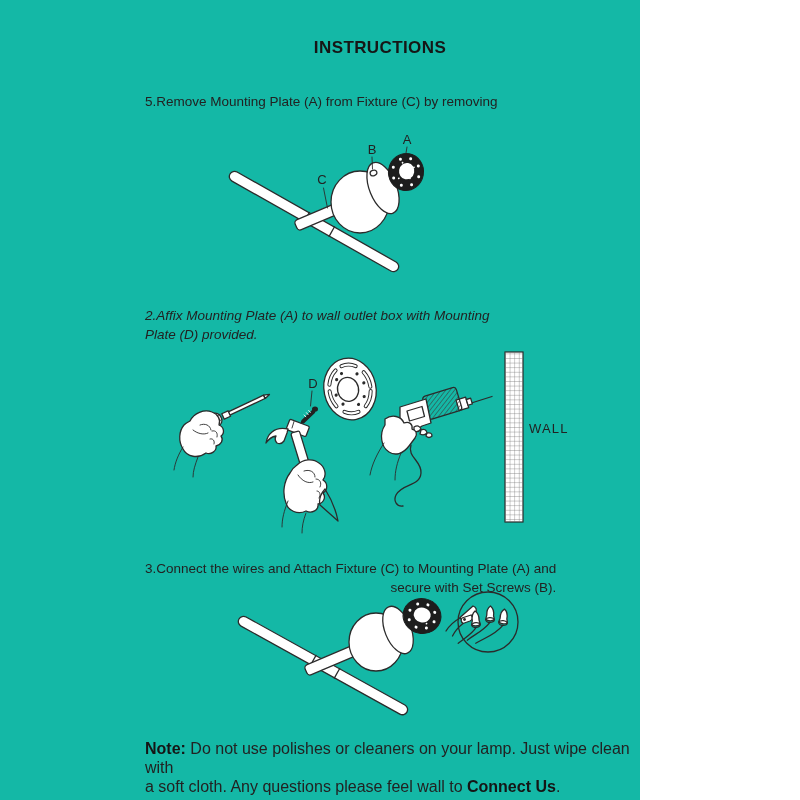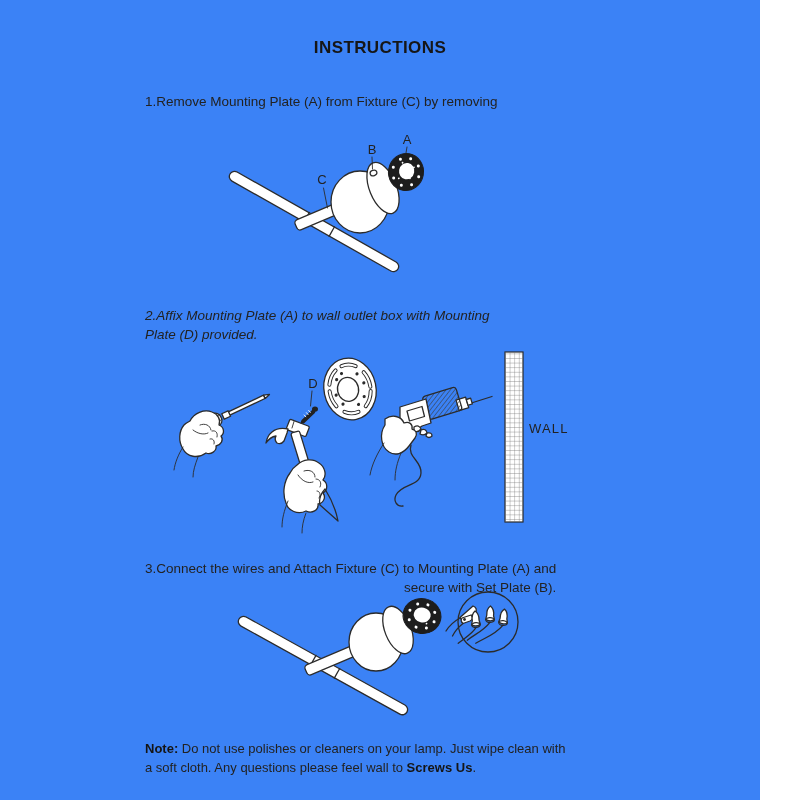--- a/index.html
+++ b/index.html
@@ -1,49 +1,49 @@
 <!DOCTYPE html>
 <html><head>
 <meta charset="utf-8">
 <style>
   html,body{margin:0;padding:0;background:#fff;}
   .canvas{
-    position:relative;width:760px;height:800px;background:#3b82f6;
+    position:relative;width:640px;height:800px;background:#14b8a6;
     font-family:"Liberation Sans","DejaVu Sans",sans-serif;color:#1f1f1f;overflow:hidden;
   }
   .title{
     position:absolute;top:38px;left:0;width:760px;text-align:center;
     font-size:17px;font-weight:bold;letter-spacing:.4px;color:#161616;
   }
   .step{position:absolute;left:145px;font-size:13.5px;line-height:19px;color:#222;}
   .step-1{top:92px;}
   .step-2{top:306px;font-style:italic;}
   .step-3{top:559px;text-align:right;}
-  .note{position:absolute;left:145px;top:739px;font-size:13px;line-height:19px;color:#222;}
+  .note{position:absolute;left:145px;top:739px;font-size:16px;line-height:19px;color:#222;}
   .note b{font-weight:bold;color:#151515;}
   svg{position:absolute;overflow:visible;}
   .svg1{left:210px;top:125px;}
   .svg2{left:160px;top:335px;}
   .svg3{left:230px;top:585px;}
   svg text{font-family:"Liberation Sans","DejaVu Sans",sans-serif;font-size:13px;fill:#222;}
   .ln{stroke:#2b2b2b;stroke-width:1.3;fill:none;stroke-linecap:round;stroke-linejoin:round;}
   .lnf{stroke:#2b2b2b;stroke-width:1.3;fill:#fff;stroke-linecap:round;stroke-linejoin:round;}
   .thin{stroke:#2b2b2b;stroke-width:.9;fill:none;stroke-linecap:round;}
   .dark{fill:#1d1d1d;stroke:#1d1d1d;stroke-width:1;}
   .wdot{fill:#fff;stroke:none;}
 </style>
 </head>
 <body>
 
 <div class="canvas">
 
   <div class="title">INSTRUCTIONS</div>
 
   <div class="step step-1">
-    <div>1.Remove Mounting Plate (A) from Fixture (C) by removing</div>
+    <div>5.Remove Mounting Plate (A) from Fixture (C) by removing</div>
   </div>
 
   <svg class="svg1" width="300" height="150" viewBox="0 0 300 150">
     <g>
       <rect class="lnf" x="0" y="-5.2" width="193" height="10.4" rx="5.2" transform="translate(20,49) rotate(29.5)"></rect>
       <path class="ln" d="M99.3,87.5 L93.9,97.1 M124.5,101.8 L119.1,111.4"></path>
     </g>
     <g>
       <rect class="lnf" x="0" y="-5.5" width="80" height="11" rx="3.5" transform="translate(86,101) rotate(-23)"></rect>
     </g>
@@ -164,21 +164,21 @@
 
     <g>
       <rect x="345" y="17" width="18" height="170" fill="#fff" stroke="#2b2b2b" stroke-width="1.2"></rect>
       <rect x="345" y="17" width="18" height="170" fill="url(#grid)" stroke="none"></rect>
     </g>
     <text x="369" y="98" letter-spacing="1.2">WALL</text>
   </svg>
 
   <div class="step step-3">
     <div>3.Connect the wires and Attach Fixture (C) to Mounting Plate (A) and</div>
-    <div>secure with Set Plate (B).</div>
+    <div>secure with Set Screws (B).</div>
   </div>
 
   <svg class="svg3" width="310" height="145" viewBox="0 0 310 145">
     <g>
       <rect class="lnf" x="0" y="-5.2" width="192" height="10.4" rx="5.2" transform="translate(9,34) rotate(29)"></rect>
       <path class="ln" d="M86,70.4 L80.6,80 M109.7,83.5 L104.3,93.1"></path>
     </g>
     <g>
       <rect class="lnf" x="0" y="-5.5" width="78" height="11" rx="3.5" transform="translate(76,86) rotate(-23)"></rect>
     </g>
@@ -223,16 +223,16 @@
           <path class="lnf" d="M0,-14 Q4,-11 3.4,-4.5 L4.4,-.5 Q0,2.3 -4.4,-.5 L-3.4,-4.5 Q-4,-11 0,-14 Z"></path>
           <ellipse class="ln" cx="0" cy="0" rx="4.2" ry="2.4"></ellipse>
           <path class="ln" d="M0,2.3 C-6,12 -17,17 -25,23"></path>
         </g>
       </g>
     </g>
   </svg>
 
   <div class="note">
     <div><b>Note:</b><span> Do not use polishes or cleaners on your lamp. Just wipe clean with</span></div>
-    <div><span>a soft cloth. Any questions please feel wall to </span><b>Screws Us</b><span>.</span></div>
+    <div><span>a soft cloth. Any questions please feel wall to </span><b>Connect Us</b><span>.</span></div>
   </div>
 
 </div>
 
 </body></html>

